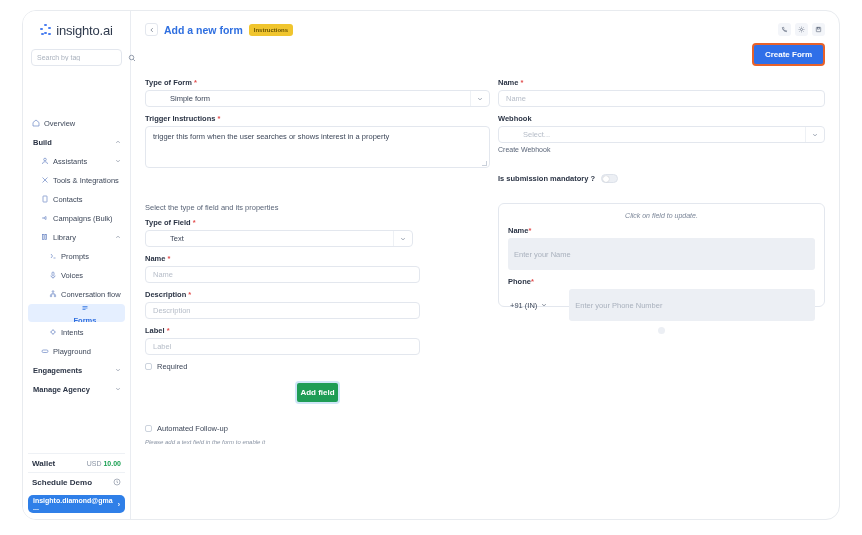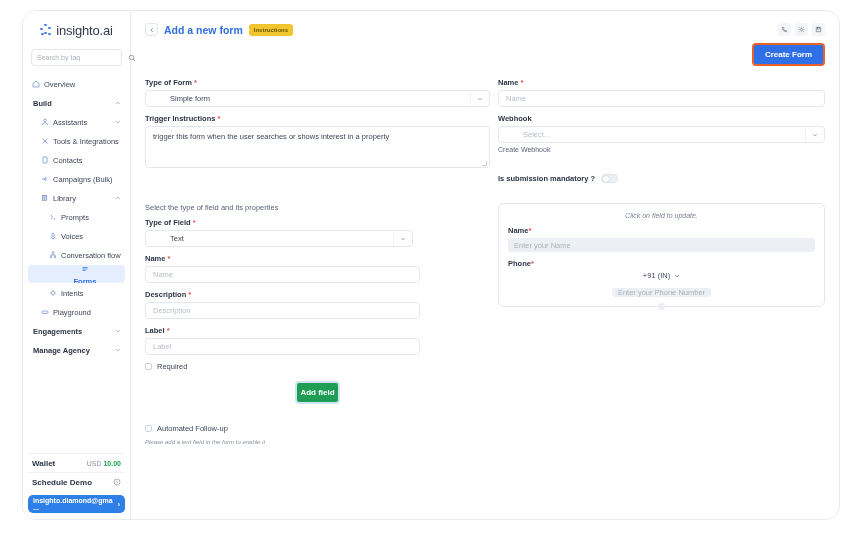--- a/index.html
+++ b/index.html
@@ -51,21 +51,21 @@
   }
   .search-wrap input {
     border: 0; outline: 0; flex: 1;
     font-size: 7px; color: #5a6578;
     font-family: inherit; background: transparent;
   }
   .search-wrap input::placeholder { color: #aab2be; }
   .s-icon { width: 8px; height: 8px; color: #7b8698; flex-shrink: 0; }
   .s-icon svg { width: 100%; height: 100%; display: block; }
 
-  .nav { flex: 1; padding-top: 2px; overflow: hidden; }
+  .nav { flex: 1; padding-top: 2px; overflow: hidden; margin-top: 39px; }
   .nav-item {
     display: flex; align-items: center;
     height: 18px; margin: 1px 5px;
     padding: 0 4px;
     border-radius: 4px;
     font-size: 7.5px;
     color: #3d4759;
     cursor: pointer;
     gap: 4px;
   }
@@ -230,26 +230,26 @@
   }
   .preview-hint {
     font-size: 7px; font-style: italic; color: #7b8698;
     text-align: center; margin-bottom: 7px;
   }
   .pv-label {
     font-size: 7.5px; font-weight: bold; color: #2b3445;
     margin-bottom: 3px;
   }
   .pv-input {
-    height: 14px; background: #eceff4; border-radius: 3px;
+    height: 32px; background: #eceff4; border-radius: 3px;
     display: flex; align-items: center; padding: 0 6px;
     font-size: 7.5px; color: #a9b1bd;
     margin-bottom: 7px;
   }
-  .pv-phone { display: flex; align-items: center; gap: 8px; margin-bottom: 2px; flex-direction: column; }
+  .pv-phone { display: flex; align-items: center; gap: 20px; margin-bottom: 2px; }
   .pv-cc {
     display: flex; align-items: center; gap: 4px;
     font-size: 7.5px; color: #3d4759; padding: 0 2px;
   }
   .pv-cc svg { width: 6px; height: 6px; color: #5a6578; display:block; }
   .pv-phone .pv-input { flex: 1; margin-bottom: 0; }
   .pv-dot {
     width: 7px; height: 7px; border-radius: 50%;
     background: #eceff4; margin: 6px auto 0 auto;
   }

